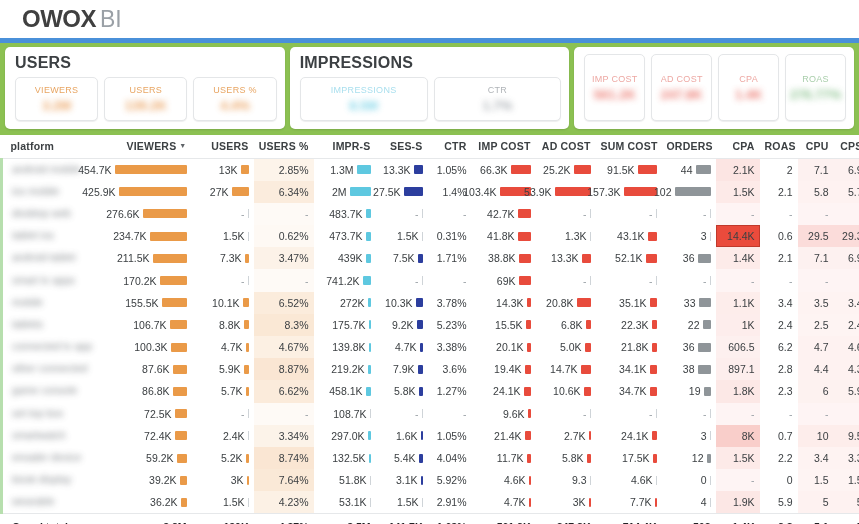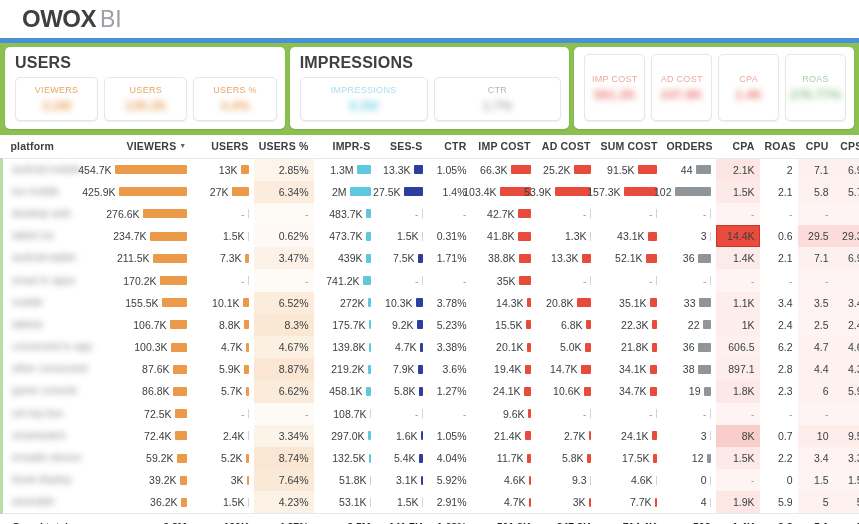--- a/index.html
+++ b/index.html
@@ -529,21 +529,21 @@
             </td>
             <td>
               <div class="cellbar">
                 <span class="v dash">-</span>
                 <span class="tick"></span>
               </div>
             </td>
             <td><span class="dash">-</span></td>
             <td>
               <div class="cellbar">
-                <span class="v">35K</span>
+                <span class="v">69K</span>
                 <span class="bar red" style="width: 12px;"></span>
               </div>
             </td>
             <td>
               <div class="cellbar">
                 <span class="v dash">-</span>
                 <span class="tick"></span>
               </div>
             </td>
             <td>

